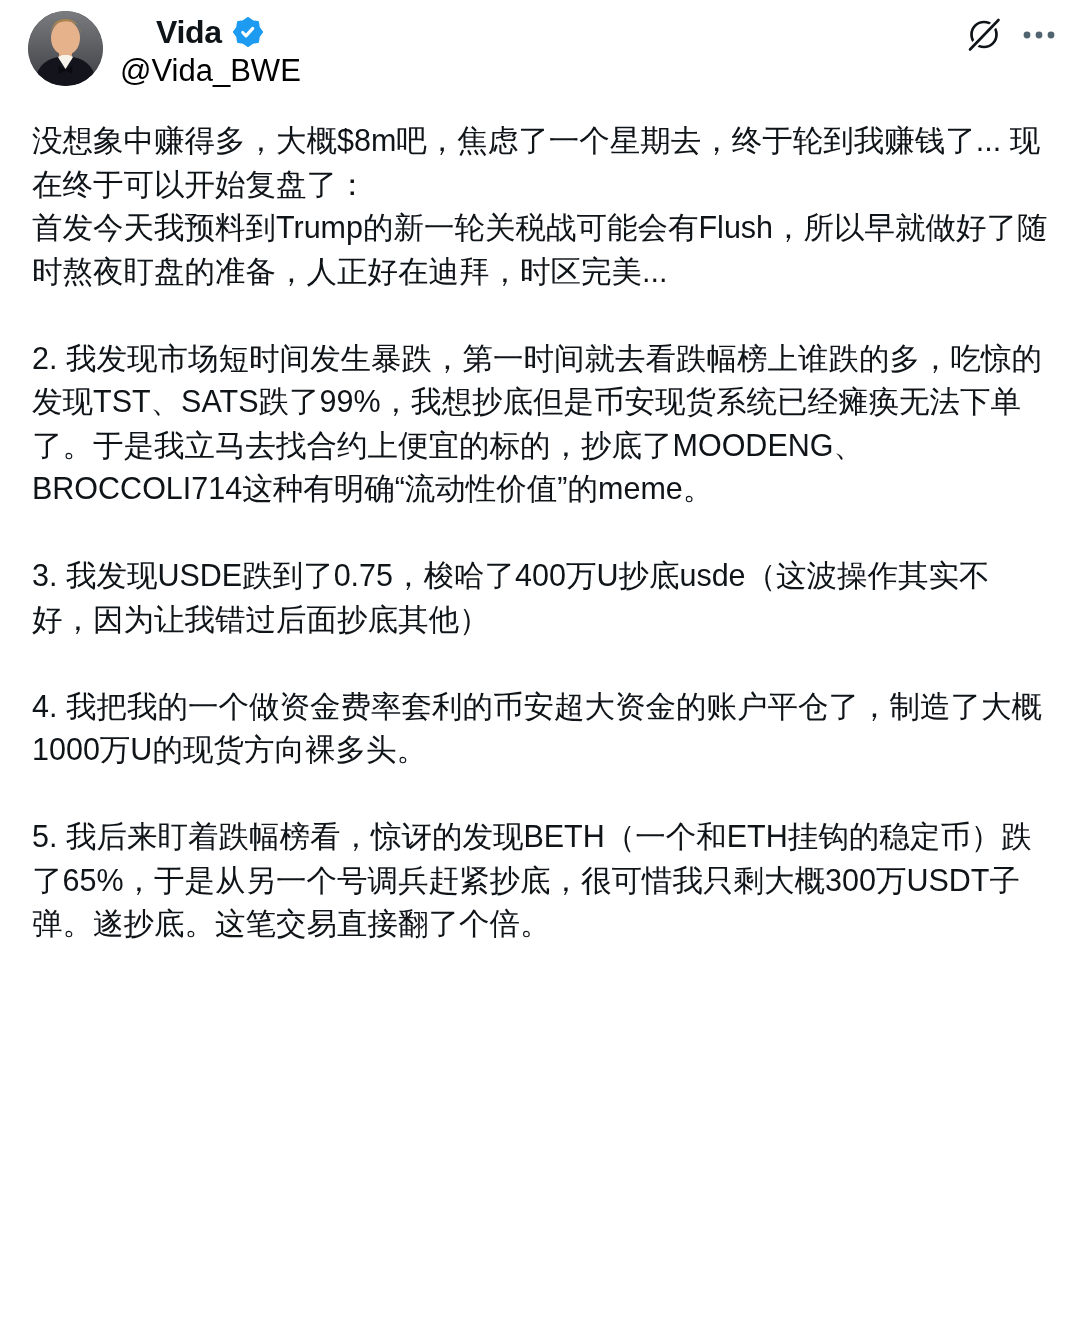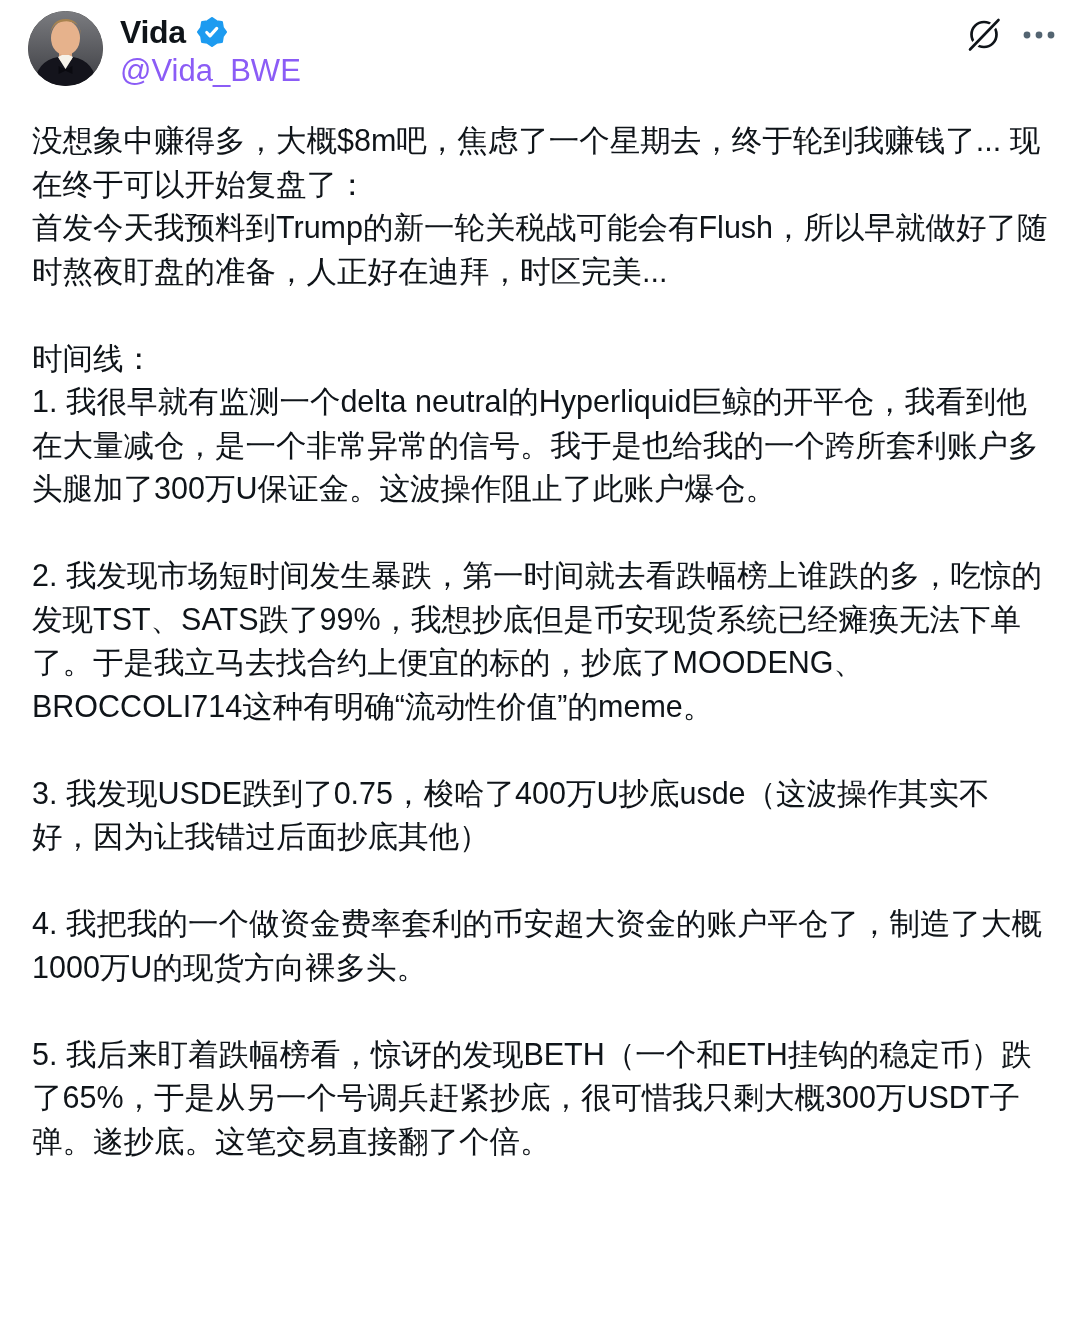--- a/index.html
+++ b/index.html
@@ -32,34 +32,35 @@
     margin-left: 17px;
     padding-top: 2px;
     display: flex;
     flex-direction: column;
   }
   .name-row {
     display: flex;
     align-items: center;
     gap: 11px;
     line-height: 38px;
+    margin-left: 36px;
   }
   .display-name {
     font-size: 32px;
     font-weight: 700;
     color: #0f1419;
     letter-spacing: -0.3px;
     cursor: pointer;
   }
   .verified-badge { width: 30px; height: 30px; display: inline-flex; }
   .verified-badge svg { width: 100%; height: 100%; }
   .handle {
     font-size: 31px;
     font-weight: 400;
-    color: #8b5cf6;
+    color: #000000;
     line-height: 40px;
     cursor: pointer;
   }
   .header-actions {
     position: absolute;
     right: 24px;
     top: 17px;
     display: flex;
     align-items: center;
     gap: 20px;
@@ -146,21 +147,19 @@
           <circle cx="17" cy="6" r="3.4" fill="#536471"></circle>
           <circle cx="29" cy="6" r="3.4" fill="#536471"></circle>
         </svg>
       </button>
     </div>
   </div>
 
   <div class="tweet-body">
     <p>没想象中赚得多，大概$8m吧，焦虑了一个星期去，终于轮到我赚钱了... 现在终于可以开始复盘了：
 首发今天我预料到Trump的新一轮关税战可能会有Flush，所以早就做好了随时熬夜盯盘的准备，人正好在迪拜，时区完美...</p>
-    <p>时间线：
-1. 我很早就有监测一个delta neutral的Hyperliquid巨鲸的开平仓，我看到他在大量减仓，是一个非常异常的信号。我于是也给我的一个跨所套利账户多头腿加了300万U保证金。这波操作阻止了此账户爆仓。</p>
     <p>2. 我发现市场短时间发生暴跌，第一时间就去看跌幅榜上谁跌的多，吃惊的发现TST、SATS跌了99%，我想抄底但是币安现货系统已经瘫痪无法下单了。于是我立马去找合约上便宜的标的，抄底了MOODENG、BROCCOLI714这种有明确“流动性价值”的meme。</p>
     <p>3. 我发现USDE跌到了0.75，梭哈了400万U抄底usde（这波操作其实不好，因为让我错过后面抄底其他）</p>
     <p>4. 我把我的一个做资金费率套利的币安超大资金的账户平仓了，制造了大概1000万U的现货方向裸多头。</p>
     <p>5. 我后来盯着跌幅榜看，惊讶的发现BETH（一个和ETH挂钩的稳定币）跌了65%，于是从另一个号调兵赶紧抄底，很可惜我只剩大概300万USDT子弹。遂抄底。这笔交易直接翻了个倍。</p>
   </div>
 
 </div>
 
 </body></html>

